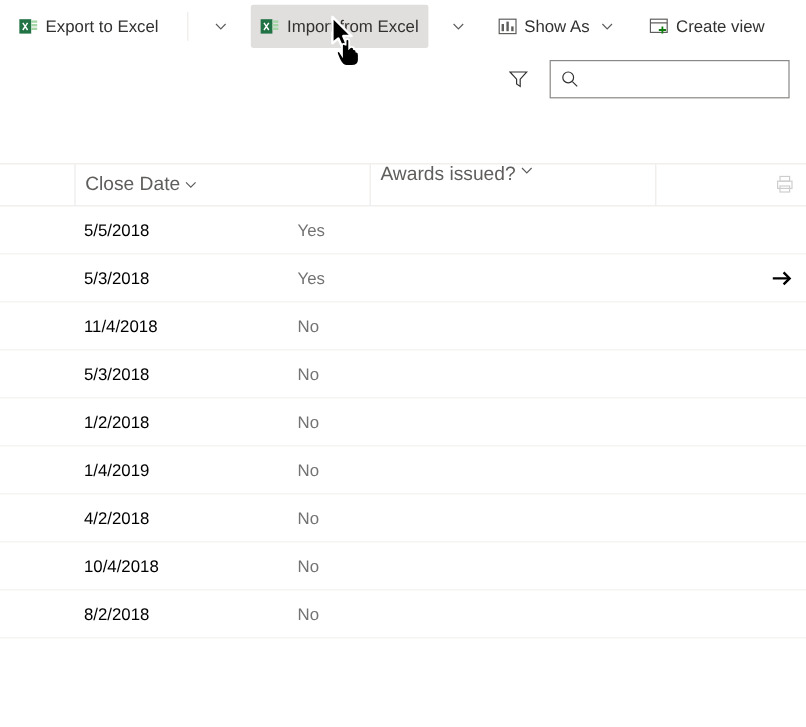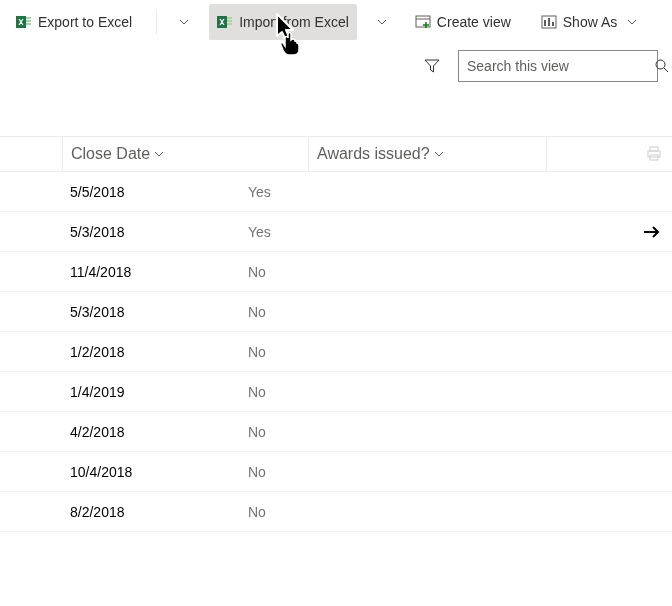--- a/index.html
+++ b/index.html
@@ -86,21 +86,21 @@
     align-items: center;
     height: 36px;
     border-top: 1px solid #edebe9;
     border-bottom: 1px solid #edebe9;
     font-size: 16px;
     color: #605e5c;
   }
   .col-date { width: 240px; padding-left: 70px; display:flex; align-items:center; gap:4px;}
   .col-date-hdr { border-left: 1px solid #edebe9; height:100%; display:flex; align-items:center; padding-left:8px; gap:4px; margin-left:62px; width:246px;}
   .col-awards { width: 230px; display:flex; align-items:center; gap:4px;}
-  .col-awards-hdr { border-left:1px solid #edebe9; height:100%; display:flex; align-items:center; padding-left:8px; gap:4px; width:238px;}
+  .col-awards-hdr { border-left:1px solid #edebe9; height:100%; display:flex; align-items:flex-start; padding-left:8px; gap:4px; width:238px;}
   .col-actions { flex:1; display:flex; align-items:center; justify-content:flex-end; padding-right:10px; gap:8px;}
   .col-actions-hdr { border-left:1px solid #edebe9; height:100%; flex:1; display:flex; align-items:center; justify-content:flex-end; padding-right:10px;}
   .grid-row {
     display: flex;
     align-items: center;
     height: 40px;
     border-bottom: 1px solid #f3f2f1;
   }
   .grid-row .col-date { font-size:14px; color:#000000; }
   .grid-row .col-awards { font-size:14px; color:#737373; padding-left:8px;}
@@ -154,57 +154,56 @@
     <span>
       <svg width="10" height="10" viewBox="0 0 10 10">
           <path d="M1 3 L5 7 L9 3" stroke="#605e5c" stroke-width="1" fill="none"></path>
         </svg>
     </span>
   </div>
 
   <div class="tb-item">
     <span>
       <svg width="16" height="16" viewBox="0 0 16 16">
+          <rect x="1" y="2" width="14" height="12" fill="none" stroke="#605e5c" stroke-width="1"></rect>
+          <rect x="3" y="6" width="2" height="6" fill="#605e5c"></rect>
+          <rect x="7" y="4" width="2" height="8" fill="#605e5c"></rect>
+          <rect x="11" y="8" width="2" height="4" fill="#605e5c"></rect>
+        </svg>
+    </span>
+    <span>Show As</span>
+    <span style="margin-left:4px;">
+      <svg width="10" height="10" viewBox="0 0 10 10">
+          <path d="M1 3 L5 7 L9 3" stroke="#605e5c" stroke-width="1" fill="none"></path>
+        </svg>
+    </span>
+  </div>
+
+  <div class="tb-item">
+    <span>
+      <svg width="16" height="16" viewBox="0 0 16 16">
           <rect x="1" y="2" width="14" height="11" fill="none" stroke="#605e5c" stroke-width="1"></rect>
           <line x1="1" y1="5" x2="15" y2="5" stroke="#605e5c" stroke-width="1"></line>
           <line x1="11" y1="8" x2="11" y2="14" stroke="#107c10" stroke-width="1.5"></line>
           <line x1="8" y1="11" x2="14" y2="11" stroke="#107c10" stroke-width="1.5"></line>
         </svg>
     </span>
     <span>Create view</span>
   </div>
-
-  <div class="tb-item">
-    <span>
-      <svg width="16" height="16" viewBox="0 0 16 16">
-          <rect x="1" y="2" width="14" height="12" fill="none" stroke="#605e5c" stroke-width="1"></rect>
-          <rect x="3" y="6" width="2" height="6" fill="#605e5c"></rect>
-          <rect x="7" y="4" width="2" height="8" fill="#605e5c"></rect>
-          <rect x="11" y="8" width="2" height="4" fill="#605e5c"></rect>
-        </svg>
-    </span>
-    <span>Show As</span>
-    <span style="margin-left:4px;">
-      <svg width="10" height="10" viewBox="0 0 10 10">
-          <path d="M1 3 L5 7 L9 3" stroke="#605e5c" stroke-width="1" fill="none"></path>
-        </svg>
-    </span>
-  </div>
 </div>
 
 <div class="search-row">
   <div class="filter-btn">
     <span>
       <svg width="16" height="16" viewBox="0 0 16 16">
           <path d="M1 2 L15 2 L9.5 8 L9.5 14 L6.5 12 L6.5 8 Z" fill="none" stroke="#323130" stroke-width="1"></path>
         </svg>
     </span>
   </div>
   <div class="search-box">
-    <input type="text" placeholder="Search this view" style="">
     <span>
       <svg width="16" height="16" viewBox="0 0 16 16">
           <circle cx="6.5" cy="6.5" r="4.5" fill="none" stroke="#323130" stroke-width="1"></circle>
           <line x1="10" y1="10" x2="14" y2="14" stroke="#323130" stroke-width="1"></line>
         </svg>
     </span>
   </div>
 </div>
 
 <div class="grid-spacer"></div>

